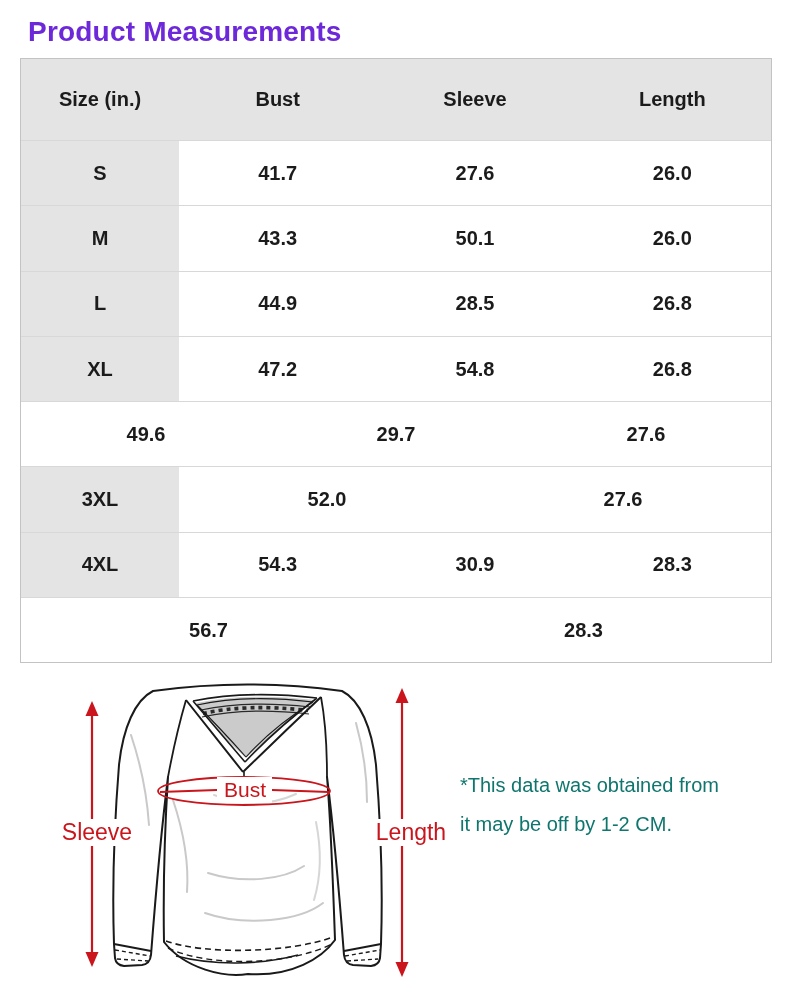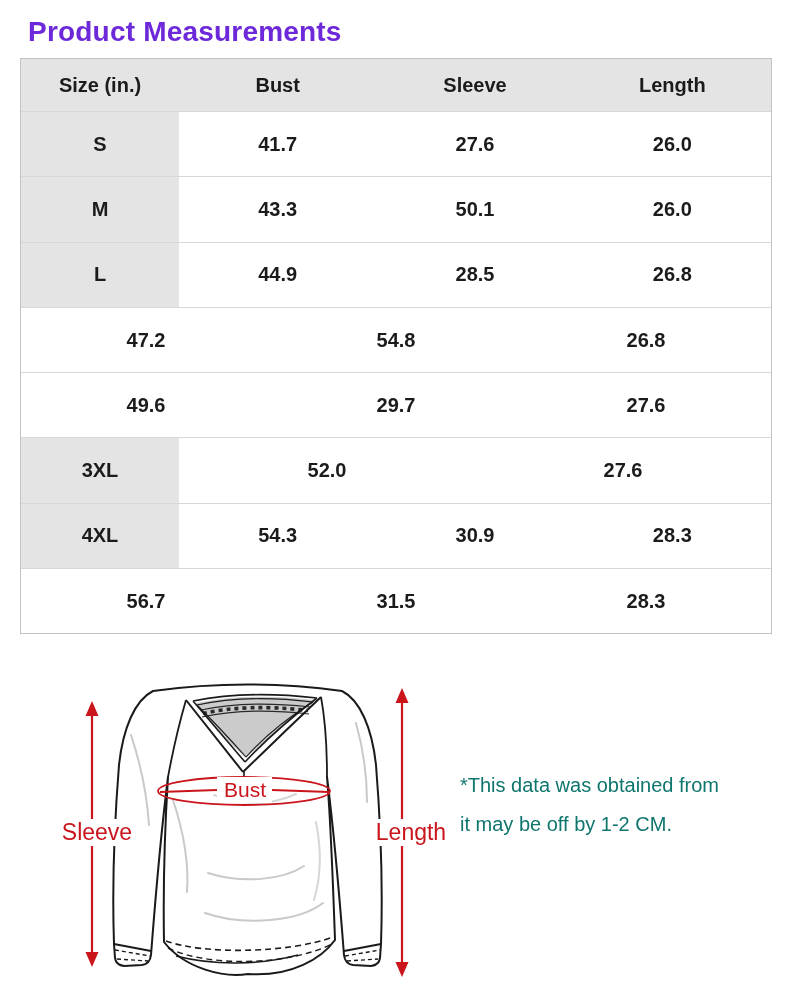--- a/index.html
+++ b/index.html
@@ -20,21 +20,21 @@
   .mtable{
     position:absolute;left:20px;top:58px;width:752px;
     border:1px solid #c3c3c3;
     box-sizing:border-box;
     background:#fff;
   }
   .mrow{
     display:flex;box-sizing:border-box;height:65.3px;
     border-top:1px solid #d8d8d8;
   }
-  .mrow.header{height:52px;border-top:none;background:#5eead4;}
+  .mrow.header{height:81px;border-top:none;background:#5eead4;}
   .mcell{
     flex:1;display:flex;align-items:center;justify-content:center;
     font-size:20px;font-weight:bold;color:#1b1b1b;
   }
   .mcell.size{flex:0 0 158px;background:#e4e4e4;}
   .mrow.header .mcell{background:#e4e4e4;}
   
   .figure-svg{position:absolute;left:0;top:648px;}
   .note{
     position:absolute;left:460px;top:766px;width:310px;
@@ -69,20 +69,21 @@
       <div class="mcell">50.1</div>
       <div class="mcell">26.0</div>
     </div>
     <div class="mrow">
       <div class="mcell size">L</div>
       <div class="mcell">44.9</div>
       <div class="mcell">28.5</div>
       <div class="mcell">26.8</div>
     </div>
     <div class="mrow">
+      <div class="mcell size">XL</div>
       <div class="mcell">47.2</div>
       <div class="mcell">54.8</div>
       <div class="mcell">26.8</div>
     </div>
     <div class="mrow">
       <div class="mcell">49.6</div>
       <div class="mcell">29.7</div>
       <div class="mcell">27.6</div>
     </div>
     <div class="mrow">
@@ -91,21 +92,20 @@
       <div class="mcell">27.6</div>
     </div>
     <div class="mrow">
       <div class="mcell size">4XL</div>
       <div class="mcell">54.3</div>
       <div class="mcell">30.9</div>
       <div class="mcell">28.3</div>
     </div>
     <div class="mrow">
       <div class="mcell">56.7</div>
-      <div class="mcell">31.5</div>
       <div class="mcell">28.3</div>
     </div>
   </div>
 
   <svg class="figure-svg" width="460" height="344" viewBox="0 648 460 344">
 
     <g>
       <path fill="#ffffff" stroke="#1a1a1a" stroke-width="2" stroke-linejoin="round" d="M 153,691
            C 135,700 123,728 119,765
            C 115,815 112,885 114,944

